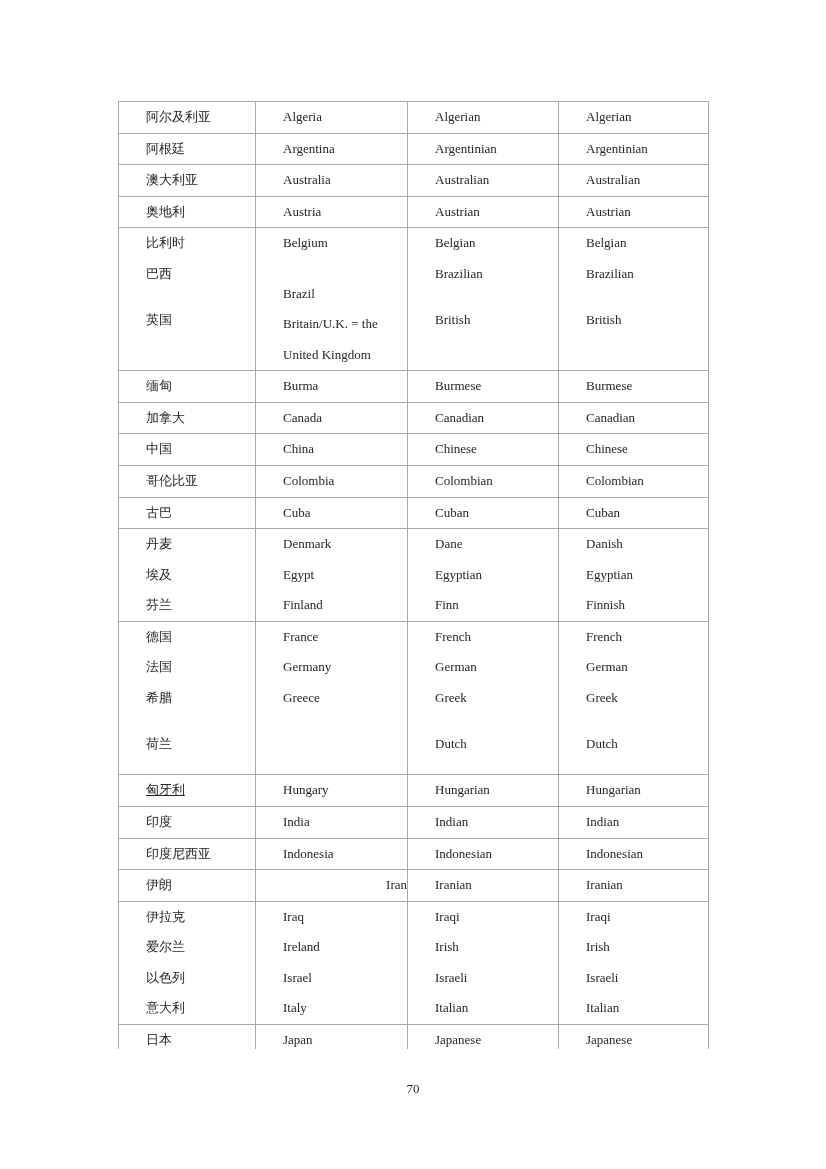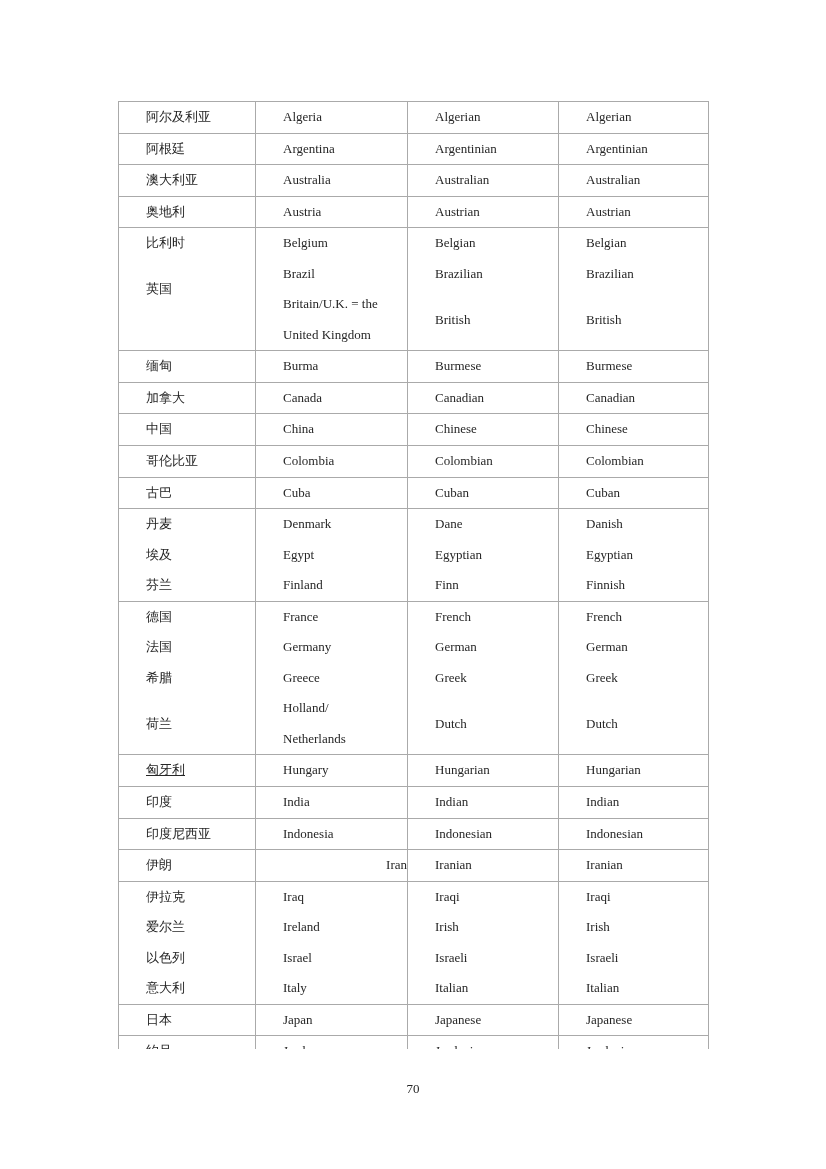--- a/index.html
+++ b/index.html
@@ -156,29 +156,32 @@
           <div class="entry" style="height: 30.55px;">
             <div class="line">Austrian</div>
           </div>
         </div>
       </div>
       <div class="trow">
         <div class="tcell c0">
           <div class="entry" style="height: 30.55px;">
             <div class="line">比利时</div>
           </div>
+          <div class="entry" style="height: 30.55px;">
+            <div class="line">巴西</div>
+          </div>
           <div class="entry" style="height: 61.1px;">
             <div class="line">英国</div>
           </div>
         </div>
         <div class="tcell c1">
           <div class="entry" style="height: 30.55px;">
             <div class="line">Belgium</div>
           </div>
-          <div class="entry" style="height: 30.55px;">
+          <div class="entry" style="height: 30.55px; margin-top: 20px;">
             <div class="line">Brazil</div>
           </div>
           <div class="entry" style="height: 61.1px;">
             <div class="line">Britain/U.K. = the</div>
             <div class="line">United Kingdom</div>
           </div>
         </div>
         <div class="tcell c2">
           <div class="entry" style="height: 30.55px;">
             <div class="line">Belgian</div>
@@ -375,24 +378,20 @@
         </div>
         <div class="tcell c1">
           <div class="entry" style="height: 30.55px;">
             <div class="line">France</div>
           </div>
           <div class="entry" style="height: 30.55px;">
             <div class="line">Germany</div>
           </div>
           <div class="entry" style="height: 30.55px;">
             <div class="line">Greece</div>
-          </div>
-          <div class="entry" style="height: 61.1px;">
-            <div class="line">Holland/</div>
-            <div class="line">Netherlands</div>
           </div>
         </div>
         <div class="tcell c2">
           <div class="entry" style="height: 30.55px;">
             <div class="line">French</div>
           </div>
           <div class="entry" style="height: 30.55px;">
             <div class="line">German</div>
           </div>
           <div class="entry" style="height: 30.55px;">

